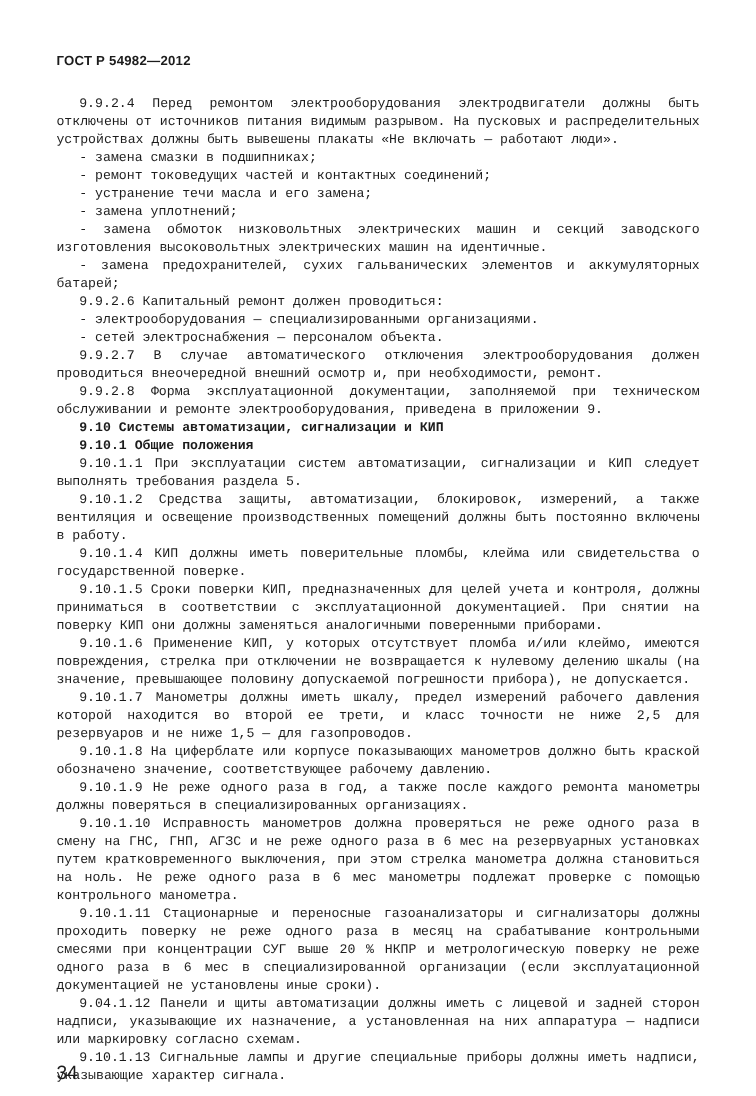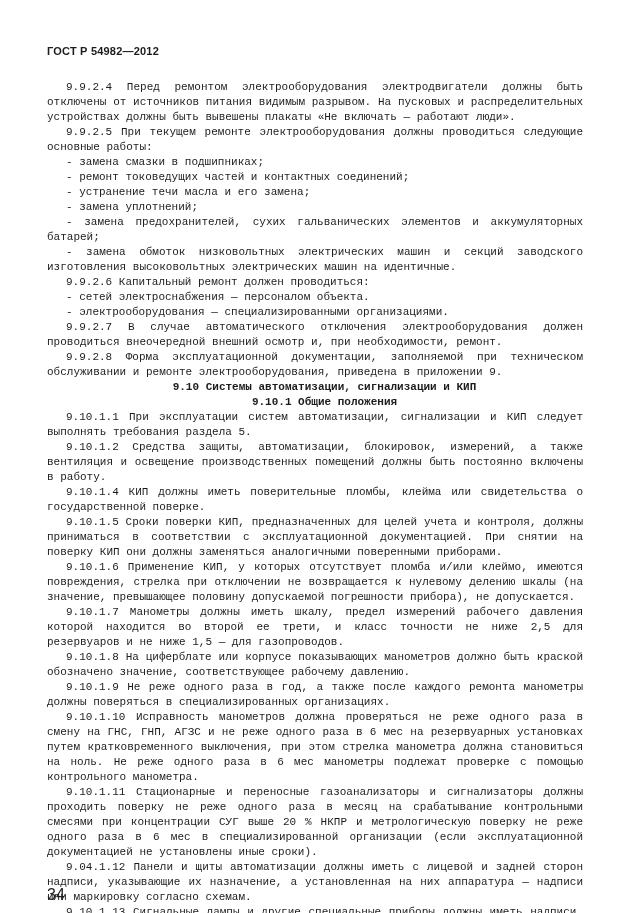--- a/index.html
+++ b/index.html
@@ -33,46 +33,45 @@
     line-height: 15px;
     font-family: Liberation Mono, monospace;
   }
   .para {
     margin: 0;
     text-indent: 19px;
     text-align: justify;
   }
   .para.heading {
     font-weight: bold;
-    text-align: center;
+    text-align: left;
   }
   .pagenum {
     position: absolute;
     left: 47px;
     top: 886px;
     font-size: 16px;
   }
 </style>
 </head>
 <body>
 
 <div class="page">
   <div class="runhead">ГОСТ Р 54982—2012</div>
   <div class="doc-body">
       <div class="para">9.9.2.4 Перед ремонтом электрооборудования электродвигатели должны быть отключены от источников питания видимым разрывом. На пусковых и распределительных устройствах должны быть вывешены плакаты «Не включать — работают люди».</div>
-      <div class="para">9.9.2.5 При текущем ремонте электрооборудования должны проводиться следующие основные работы:</div>
       <div class="para">- замена смазки в подшипниках;</div>
       <div class="para">- ремонт токоведущих частей и контактных соединений;</div>
       <div class="para">- устранение течи масла и его замена;</div>
       <div class="para">- замена уплотнений;</div>
+      <div class="para">- замена обмоток низковольтных электрических машин и секций заводского изготовления высоковольтных электрических машин на идентичные.</div>
       <div class="para">- замена предохранителей, сухих гальванических элементов и аккумуляторных батарей;</div>
-      <div class="para">- замена обмоток низковольтных электрических машин и секций заводского изготовления высоковольтных электрических машин на идентичные.</div>
       <div class="para">9.9.2.6 Капитальный ремонт должен проводиться:</div>
+      <div class="para">- электрооборудования — специализированными организациями.</div>
       <div class="para">- сетей электроснабжения — персоналом объекта.</div>
-      <div class="para">- электрооборудования — специализированными организациями.</div>
       <div class="para">9.9.2.7 В случае автоматического отключения электрооборудования должен проводиться внеочередной внешний осмотр и, при необходимости, ремонт.</div>
       <div class="para">9.9.2.8 Форма эксплуатационной документации, заполняемой при техническом обслуживании и ремонте электрооборудования, приведена в приложении 9.</div>
       <div class="para heading">9.10 Системы автоматизации, сигнализации и КИП</div>
       <div class="para heading">9.10.1 Общие положения</div>
       <div class="para">9.10.1.1 При эксплуатации систем автоматизации, сигнализации и КИП следует выполнять требования раздела 5.</div>
       <div class="para">9.10.1.2 Средства защиты, автоматизации, блокировок, измерений, а также вентиляция и освещение производственных помещений должны быть постоянно включены в работу.</div>
       <div class="para">9.10.1.4 КИП должны иметь поверительные пломбы, клейма или свидетельства о государственной поверке.</div>
       <div class="para">9.10.1.5 Сроки поверки КИП, предназначенных для целей учета и контроля, должны приниматься в соответствии с эксплуатационной документацией. При снятии на поверку КИП они должны заменяться аналогичными поверенными приборами.</div>
       <div class="para">9.10.1.6 Применение КИП, у которых отсутствует пломба и/или клеймо, имеются повреждения, стрелка при отключении не возвращается к нулевому делению шкалы (на значение, превышающее половину допускаемой погрешности прибора), не допускается.</div>
       <div class="para">9.10.1.7 Манометры должны иметь шкалу, предел измерений рабочего давления которой находится во второй ее трети, и класс точности не ниже 2,5 для резервуаров и не ниже 1,5 — для газопроводов.</div>

